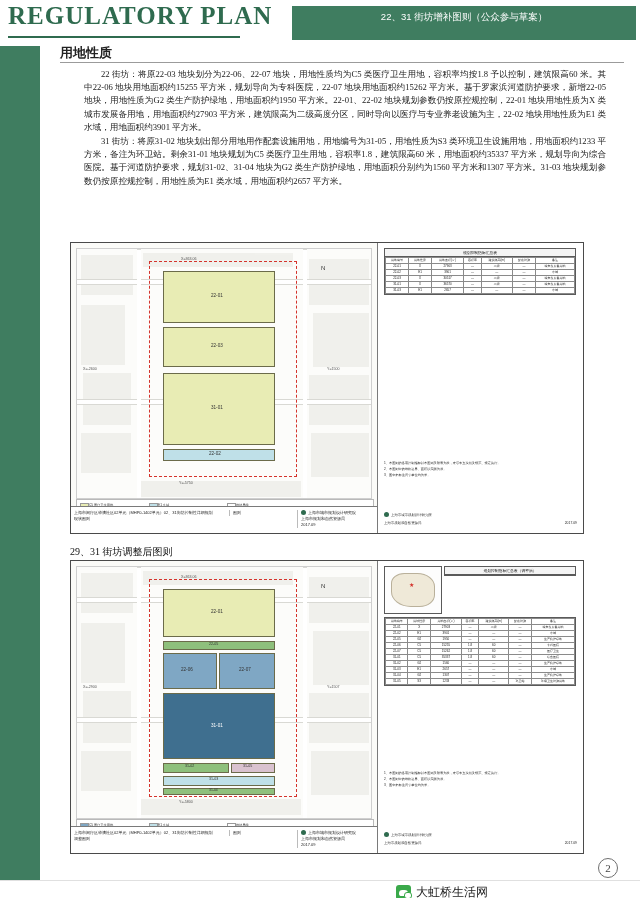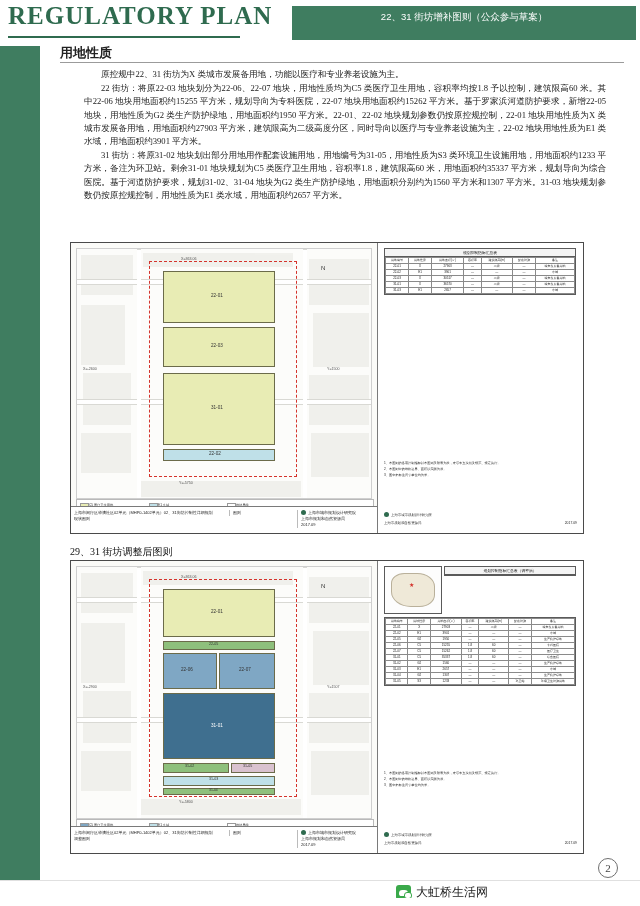--- a/index.html
+++ b/index.html
@@ -170,21 +170,20 @@
   </div>
 </div>
 
 <div class="leftbar"></div>
 <div class="leftbar-inner"></div>
 
 <div class="sec-title">用地性质</div>
 <div class="sec-rule"></div>
 
 <div class="bodytext">
-  <p>原控规中22、31 街坊为X 类城市发展备用地，功能以医疗和专业养老设施为主。</p>
   <p>22 街坊：将原22-03 地块划分为22-06、22-07 地块，用地性质均为C5 类医疗卫生用地，容积率均按1.8 予以控制，建筑限高60 米。其中22-06 地块用地面积约15255 平方米，规划导向为专科医院，22-07 地块用地面积约15262 平方米。基于罗家浜河道防护要求，新增22-05 地块，用地性质为G2 类生产防护绿地，用地面积约1950 平方米。22-01、22-02 地块规划参数仍按原控规控制，22-01 地块用地性质为X 类城市发展备用地，用地面积约27903 平方米，建筑限高为二级高度分区，同时导向以医疗与专业养老设施为主，22-02 地块用地性质为E1 类水域，用地面积约3901 平方米。</p>
   <p>31 街坊：将原31-02 地块划出部分用地用作配套设施用地，用地编号为31-05，用地性质为S3 类环境卫生设施用地，用地面积约1233 平方米，备注为环卫站。剩余31-01 地块规划为C5 类医疗卫生用地，容积率1.8，建筑限高60 米，用地面积约35337 平方米，规划导向为综合医院。基于河道防护要求，规划31-02、31-04 地块为G2 类生产防护绿地，用地面积分别约为1560 平方米和1307 平方米。31-03 地块规划参数仍按原控规控制，用地性质为E1 类水域，用地面积约2657 平方米。</p>
 </div>
 
 <div class="figcap one">22、31 街坊调整前图则</div>
 <div class="plan one">
 
   <div class="map-area">
     <div class="map-inner">
 

